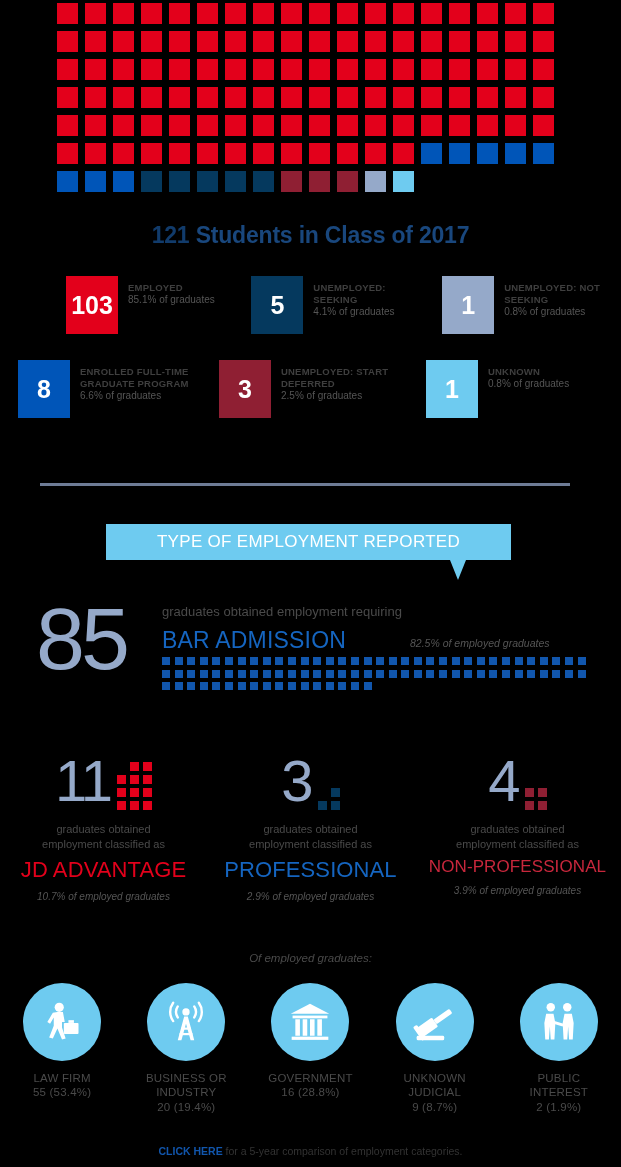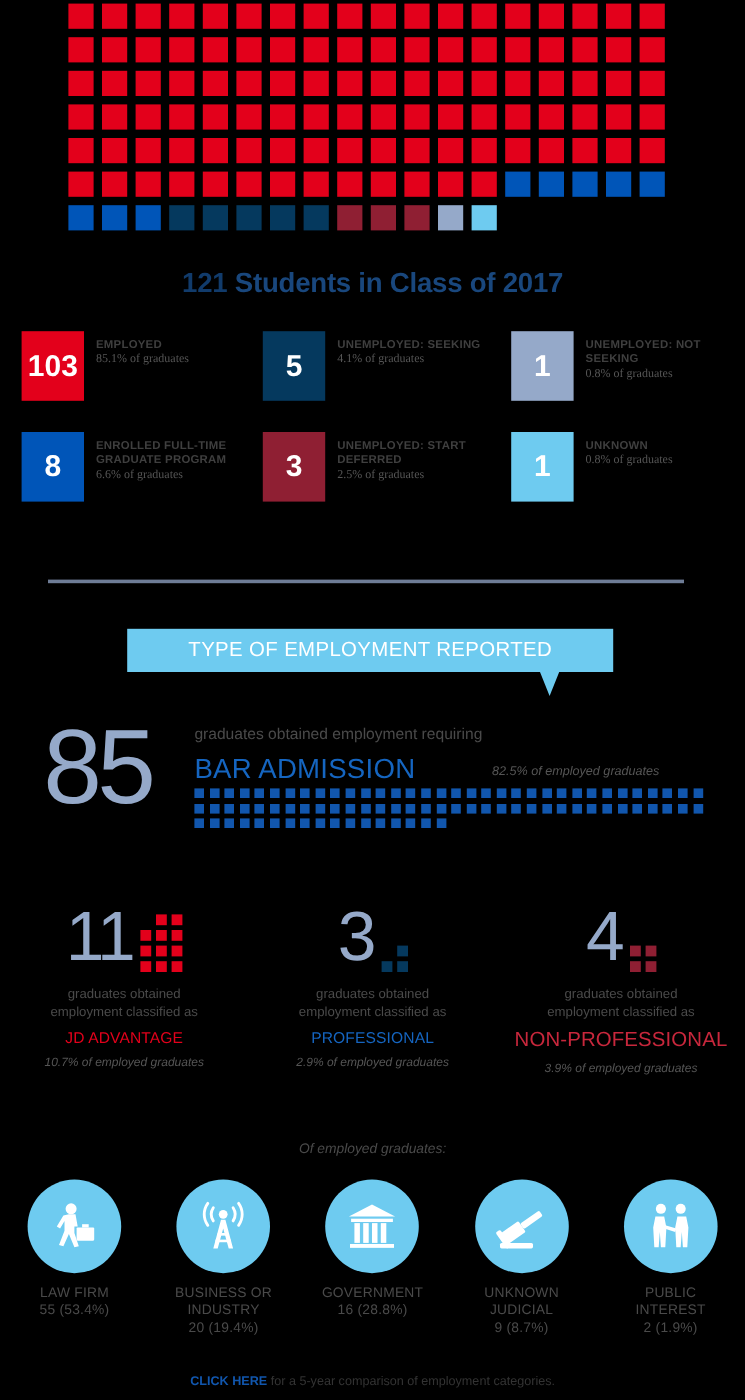--- a/index.html
+++ b/index.html
@@ -32,35 +32,35 @@
     text-align: center;
     font-size: 23px;
     font-weight: bold;
     letter-spacing: -0.2px;
     color: #19477d;
   }
   #class-title .count { color: #113b6b; }
 
   
   .stat-row { position: absolute; left: 0; width: 621px; display: flex; }
-  #stat-row-1 { top: 276px; }
+  #stat-row-1 { top: 276px; padding-left: 48px; }
   #stat-row-2 { top: 360px; }
   .stat-item { display: flex; align-items: flex-start; }
   .stat-chip {
     width: 52px; height: 58px;
     display: flex; align-items: center; justify-content: center;
     color: #fff; font-size: 25px; font-weight: bold;
     flex: 0 0 52px;
   }
   .stat-text { margin-left: 10px; padding-top: 6px; line-height: 1.25; }
   .stat-label {
     font-size: 9.5px; font-weight: bold; color: #3f3f3f;
     letter-spacing: 0.2px; text-transform: uppercase;
   }
-  .stat-pct { font-size: 10px; color: #555; font-family: Liberation Serif, serif; }
+  .stat-pct { font-size: 10px; color: #555; }
 
   
   #divider {
     position: absolute; left: 40px; top: 483px;
     width: 530px; height: 3px; background: #6e7c96;
   }
 
   
   #banner {
     position: absolute; left: 106px; top: 524px;
@@ -103,21 +103,21 @@
   #cat-0 { left: 0px; }
   #cat-1 { left: 207px; }
   #cat-2 { left: 414px; }
   .cat-head { display: flex; align-items: flex-end; justify-content: center; height: 62px; }
   .cat-num { font-size: 58px; color: #95a9c9; font-weight: 300; line-height: 1; letter-spacing: -2px; }
   .cat-dots { display: flex; flex-direction: column; gap: 4px; margin-left: 6px; margin-top: 6px; }
   .cat-dots .dr { display: flex; gap: 4px; }
   .cat-dots .d { width: 9px; height: 9px; flex: 0 0 9px; }
   .cat-dots .d.empty { background: transparent; }
   .cat-desc { font-size: 11px; color: #4a4a4a; line-height: 1.35; margin-top: 12px; }
-  .cat-title { font-size: 13px; margin-top: 5px; letter-spacing: 0.1px; }
+  .cat-title { font-size: 22px; margin-top: 5px; letter-spacing: 0.1px; }
   .cat-pct { font-size: 10px; color: #555; font-style: italic; margin-top: 8px; }
 
   
   #of-emp {
     position: absolute; left: 0; top: 952px; width: 621px; text-align: center;
     font-size: 11.5px; color: #4a4a4a; font-style: italic;
   }
 
   
   #sectors { position: absolute; left: 0; top: 983px; width: 621px; display: flex; }

